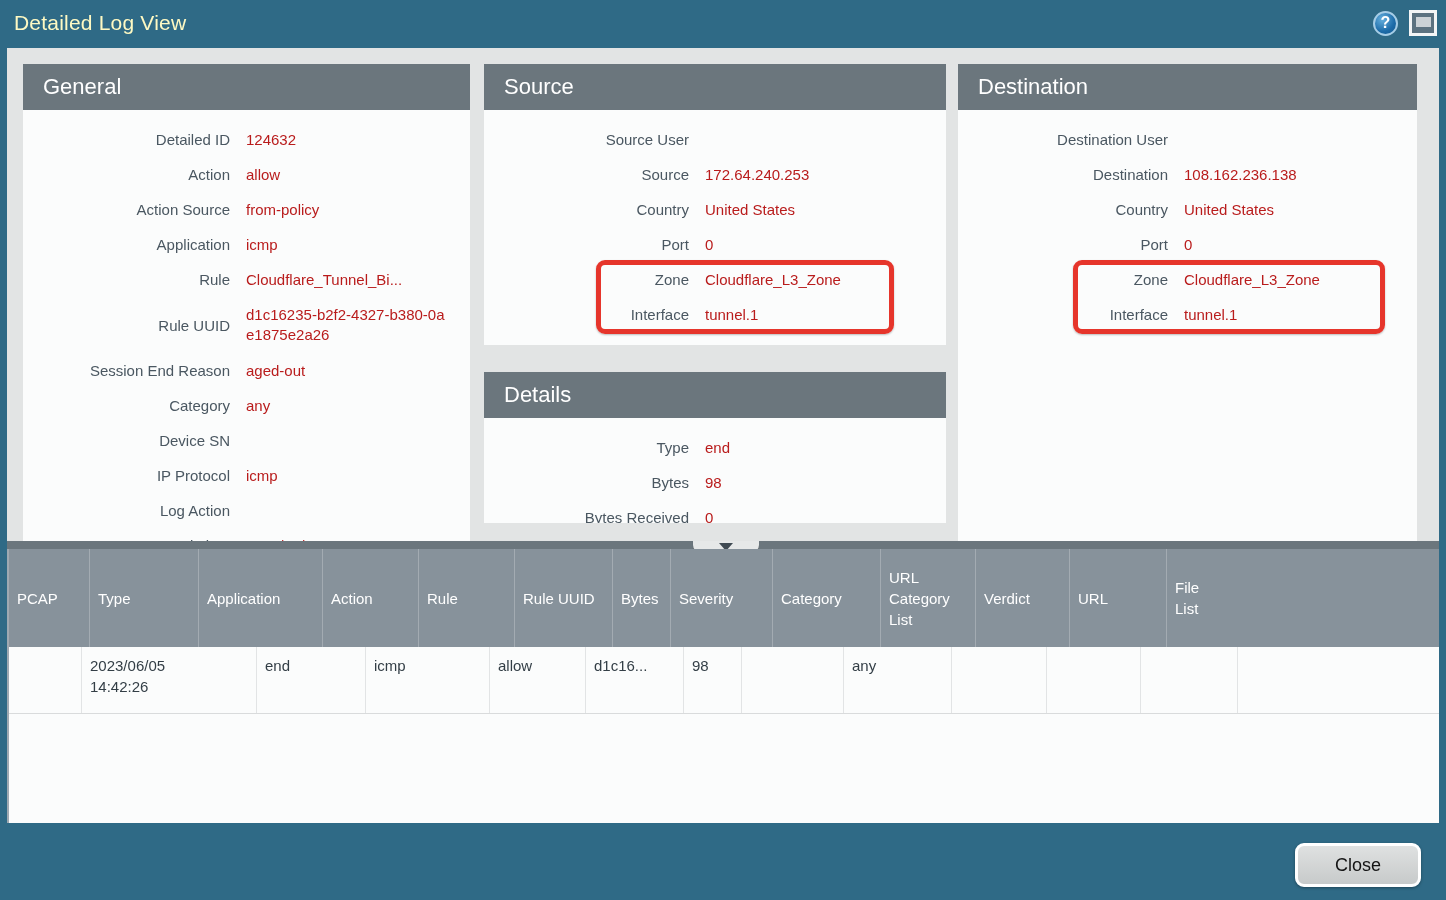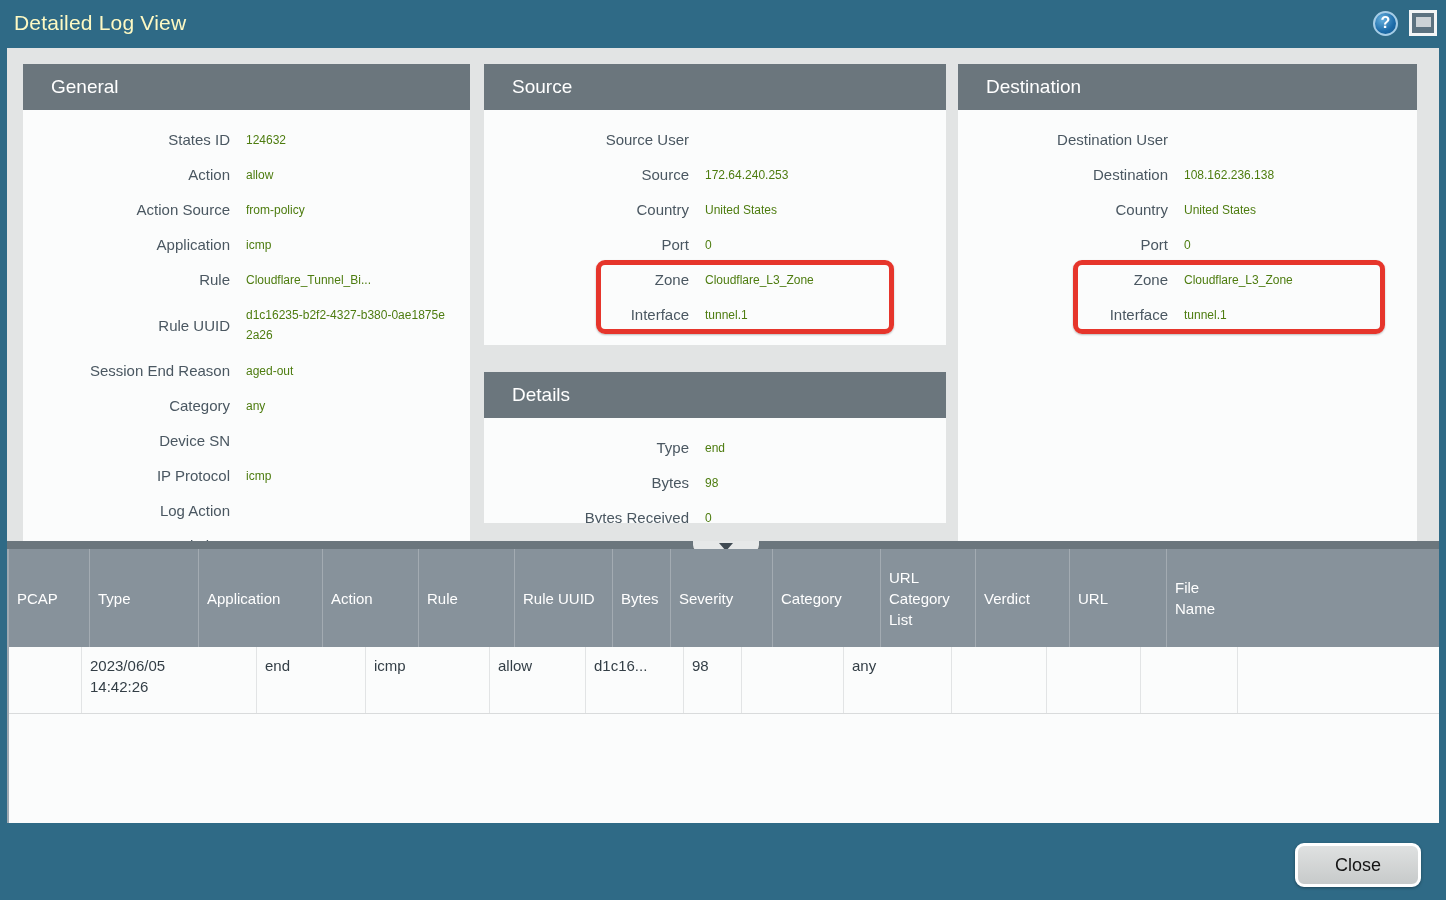--- a/index.html
+++ b/index.html
@@ -20,25 +20,25 @@
     display:flex;align-items:center;justify-content:center;box-sizing:border-box;
   }
   .restore-icon{
     width:28px;height:26px;border:3px solid #f3f5f6;background:#5c7280;
     display:flex;align-items:center;justify-content:center;box-sizing:border-box;
   }
   .restore-inner{width:15px;height:10px;background:#ccd2d6;margin-bottom:2px;}
   
   .content{position:absolute;left:7px;top:48px;width:1432px;height:493px;background:#e2e4e4;overflow:hidden;}
   .panel{position:absolute;background:#fbfcfc;overflow:hidden;}
-  .panel header{height:46px;background:#6b767d;color:#fff;font-size:19px;line-height:46px;padding-left:28px;}
+  .panel header{height:46px;background:#6b767d;color:#fff;font-size:22px;line-height:46px;padding-left:20px;}
   .pbody{padding-top:12px;position:relative;}
   .frow{display:flex;align-items:center;min-height:35px;}
   .frow .lbl{text-align:right;color:#4a5761;font-size:15px;flex:none;}
-  .frow .val{margin-left:16px;color:#4d7c0f;font-size:12px;word-break:break-all;line-height:20px;}
+  .frow .val{margin-left:16px;color:#b91c1c;font-size:15px;word-break:break-all;line-height:20px;}
   .g .lbl{width:207px;} .s .lbl{width:205px;} .d .lbl{width:210px;}
   .panel-general{left:16px;top:16px;width:447px;height:477px;}
   .panel-source{left:477px;top:16px;width:462px;height:281px;}
   .panel-details{left:477px;top:324px;width:462px;height:151px;}
   .panel-destination{left:951px;top:16px;width:459px;height:477px;}
   .hl-wrap{position:relative;}
   .hl-box{position:absolute;top:-2px;bottom:-2px;border:5px solid #e6352b;border-radius:9px;
           box-shadow:0 1px 2px rgba(0,0,0,.25);pointer-events:none;}
   .panel-source .hl-box{left:112px;right:52px;}
   .panel-destination .hl-box{left:115px;right:32px;}
@@ -84,21 +84,21 @@
       </div>
   </div>
 </div>
 
 <div class="content">
 
   <section class="panel panel-general g">
     <header>General</header>
     <div class="pbody">
       <div class="frow">
-          <span class="lbl">States ID</span>
+          <span class="lbl">Detailed ID</span>
           <span class="val">124632</span>
         </div>
       <div class="frow">
           <span class="lbl">Action</span>
           <span class="val">allow</span>
         </div>
       <div class="frow">
           <span class="lbl">Action Source</span>
           <span class="val">from-policy</span>
         </div>
@@ -265,21 +265,21 @@
     <div class="th" style="width:95px">
         <span>URL Category List</span>
       </div>
     <div class="th" style="width:94px">
         <span>Verdict</span>
       </div>
     <div class="th" style="width:97px">
         <span>URL</span>
       </div>
     <div class="th" style="width:107px">
-        <span class="wrap-50">File Name</span>
+        <span class="wrap-50">File List</span>
       </div>
   </div>
   <div class="trow">
     <div class="td" style="width:73px"></div>
     <div class="td" style="width:175px"><span class="wrap-narrow">2023/06/05 14:42:26</span></div>
     <div class="td" style="width:109px">end</div>
     <div class="td" style="width:124px">icmp</div>
     <div class="td" style="width:96px">allow</div>
     <div class="td" style="width:98px">d1c16...</div>
     <div class="td" style="width:58px">98</div>

